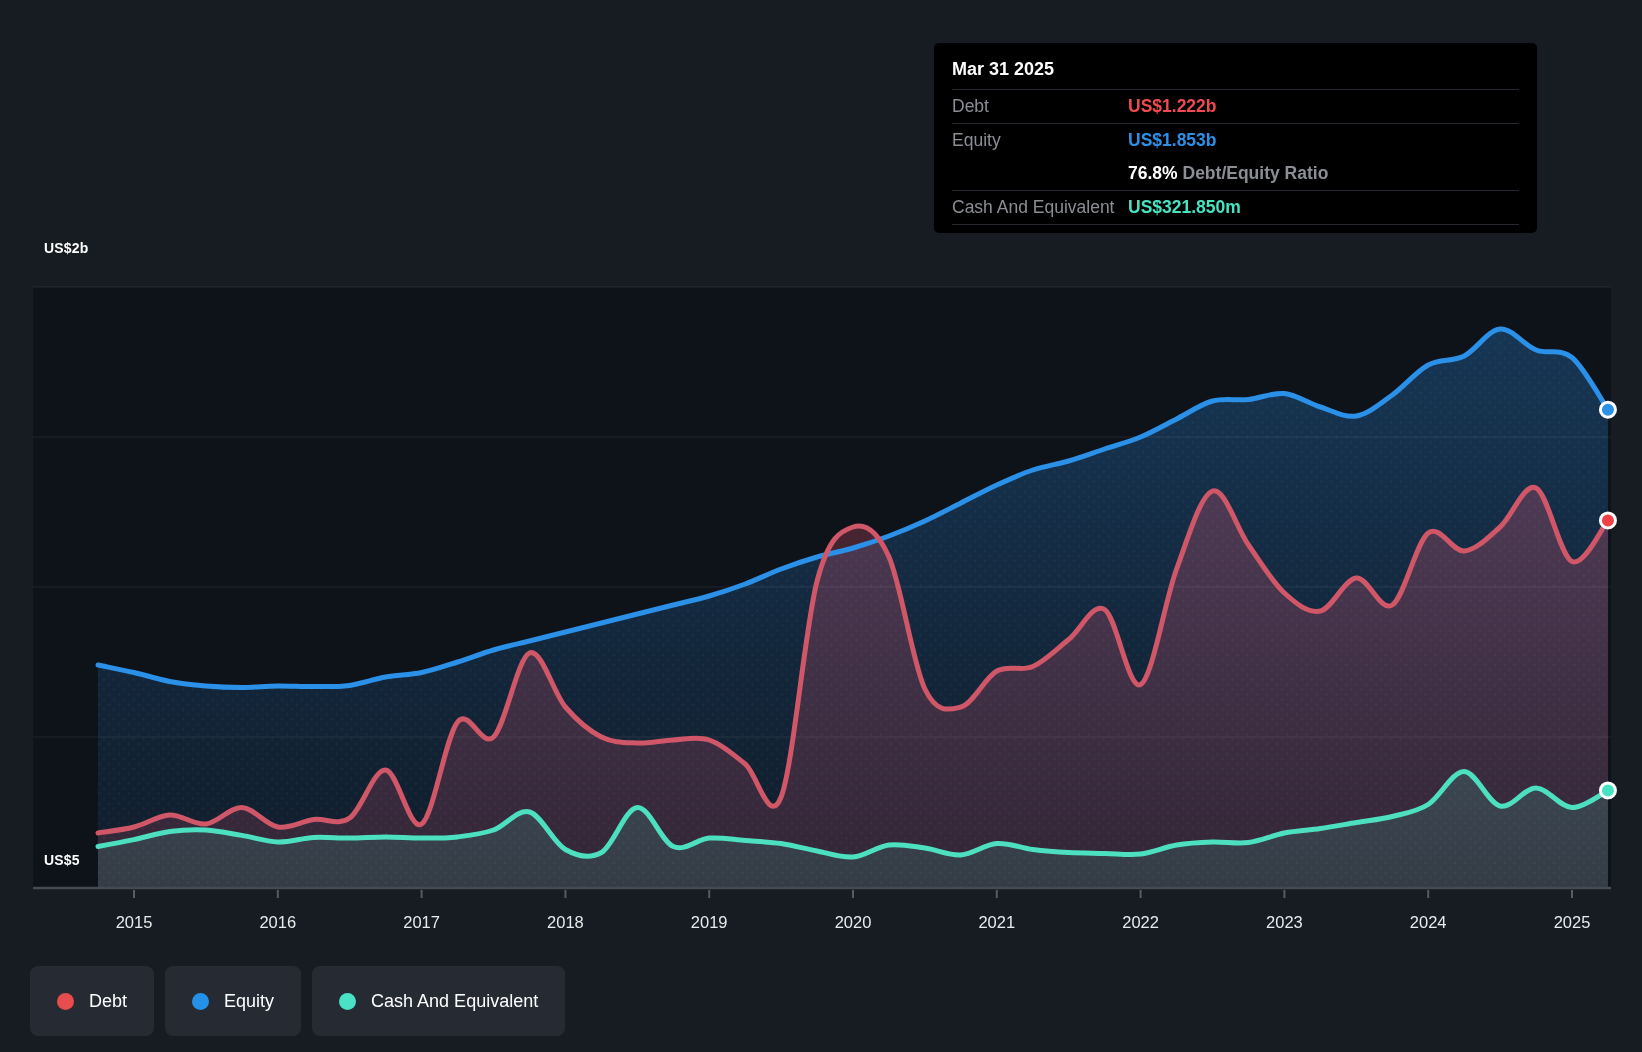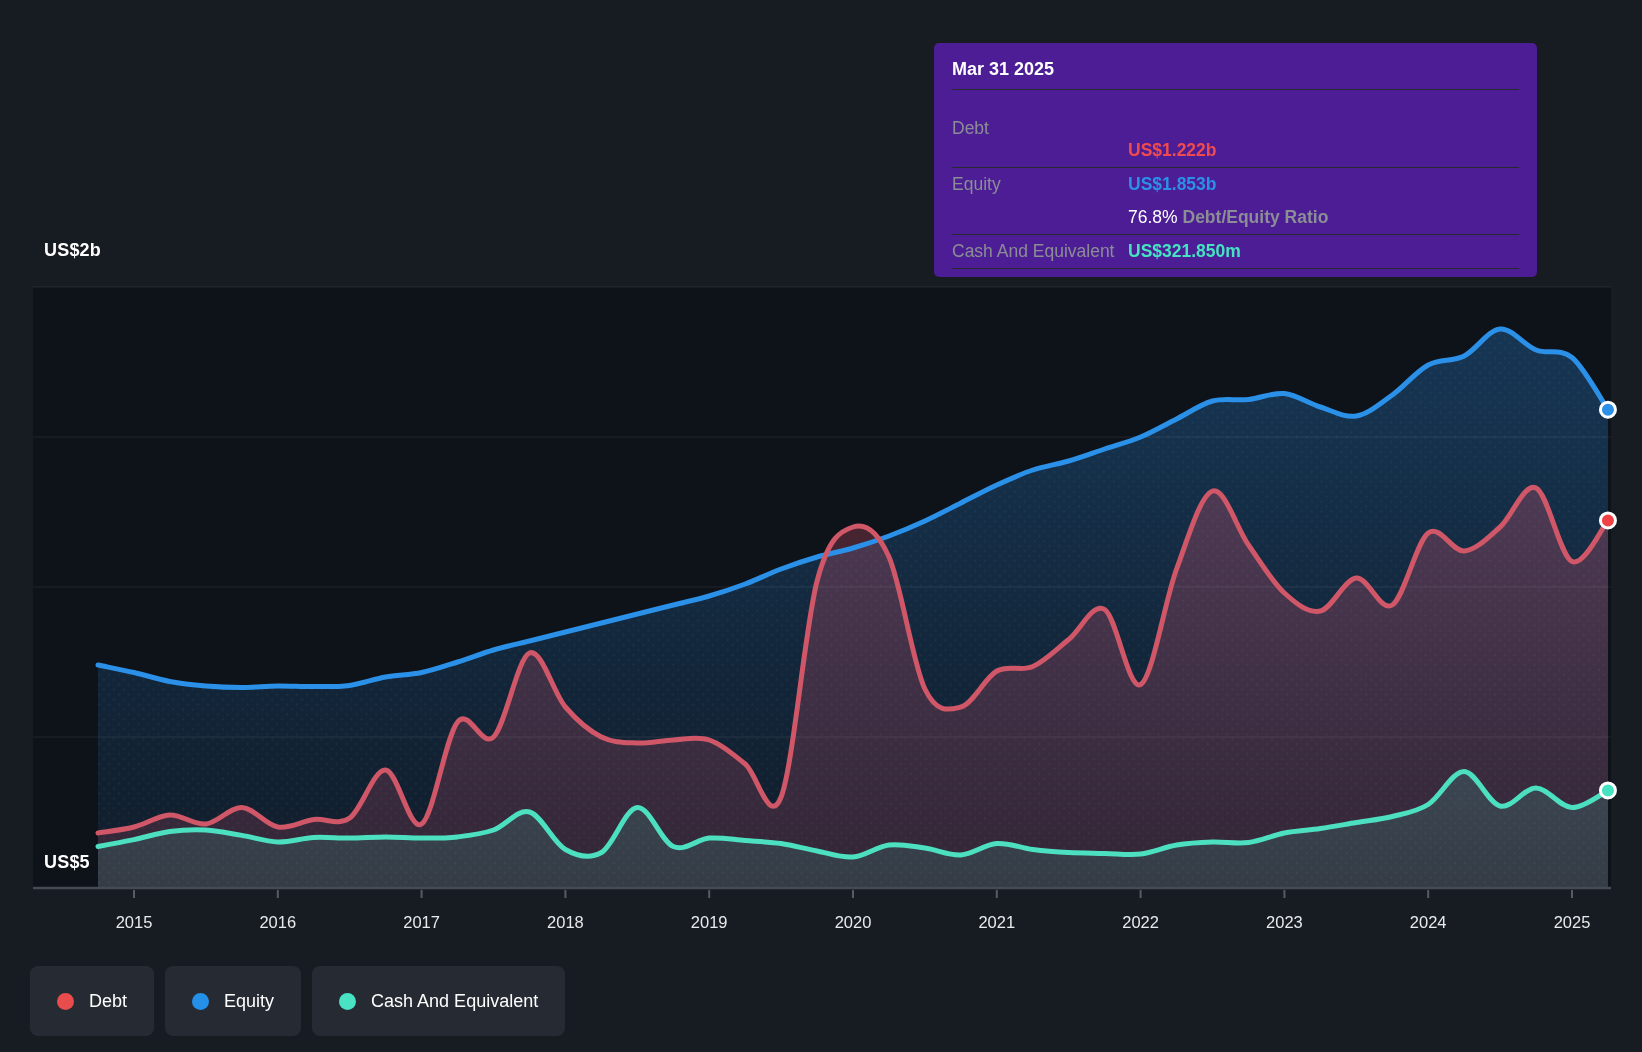--- a/index.html
+++ b/index.html
@@ -6,44 +6,44 @@
   body{
     width:1642px;height:1052px;
     background:#171b22;
     position:relative;
     overflow:hidden;
     font-family:"Liberation Sans","DejaVu Sans",sans-serif;
   }
   #chart-svg{position:absolute;left:0;top:0;}
   .y-label{
     position:absolute;left:44px;
-    color:#ffffff;font-size:18px;font-weight:700;letter-spacing:.2px;
+    color:#ffffff;font-size:14px;font-weight:700;letter-spacing:.2px;
   }
   .y-label.top{top:240px;}
   .y-label.zero{top:852px;}
 
   
   .tooltip{
     position:absolute;left:934px;top:43px;width:603px;
-    background:#4c1d95;border-radius:5px;
+    background:#000000;border-radius:5px;
     padding:10px 18px 8px 18px;box-sizing:border-box;
     color:#fff;
   }
   .tt-title{
     font-size:18px;font-weight:700;color:#ffffff;
     padding:6px 0 9px 0;border-bottom:1px solid #26292f;
   }
   .tt-row{
     display:flex;align-items:center;
     padding:6px 0;font-size:17.5px;
   }
   .tt-row .tt-label{width:176px;flex:0 0 176px;color:#8b8e94;font-weight:400;}
   .tt-row .tt-val{font-weight:700;}
   .tt-sep{border-bottom:1px solid #26292f;}
-  .tt-ratio-val{font-weight:400;color:#ffffff;}
+  .tt-ratio-val{font-weight:700;color:#ffffff;}
   .tt-ratio-label{font-weight:600;color:#8b8e94;}
 
   
   .legend{
     position:absolute;left:30px;top:966px;
     display:flex;gap:11px;
   }
   .legend-chip{
     display:flex;align-items:center;gap:15px;
     background:#262b33;border-radius:8px;
@@ -115,21 +115,21 @@
     <circle cx="1607.95" cy="790.4449999999999" r="7.5" fill="#45e3c2" stroke="#ffffff" stroke-width="3"></circle>
   </svg>
 
 <div class="y-label top">US$2b</div>
 <div class="y-label zero">US$5</div>
 
 <div class="tooltip">
   <div class="tt-title">Mar 31 2025</div>
   <div class="tt-row tt-sep">
     <span class="tt-label">Debt</span>
-    <span class="tt-val" style="color: rgb(239, 75, 79); margin-top: 44px;">US$1.222b</span>
+    <span class="tt-val" style="color: rgb(239, 75, 79);">US$1.222b</span>
   </div>
   <div class="tt-row">
     <span class="tt-label">Equity</span>
     <span class="tt-val" style="color: rgb(43, 144, 232);">US$1.853b</span>
   </div>
   <div class="tt-row tt-sep">
     <span class="tt-label"></span>
     <span>
       <span class="tt-ratio-val">76.8%</span>
       <span class="tt-ratio-label">Debt/Equity Ratio</span>

